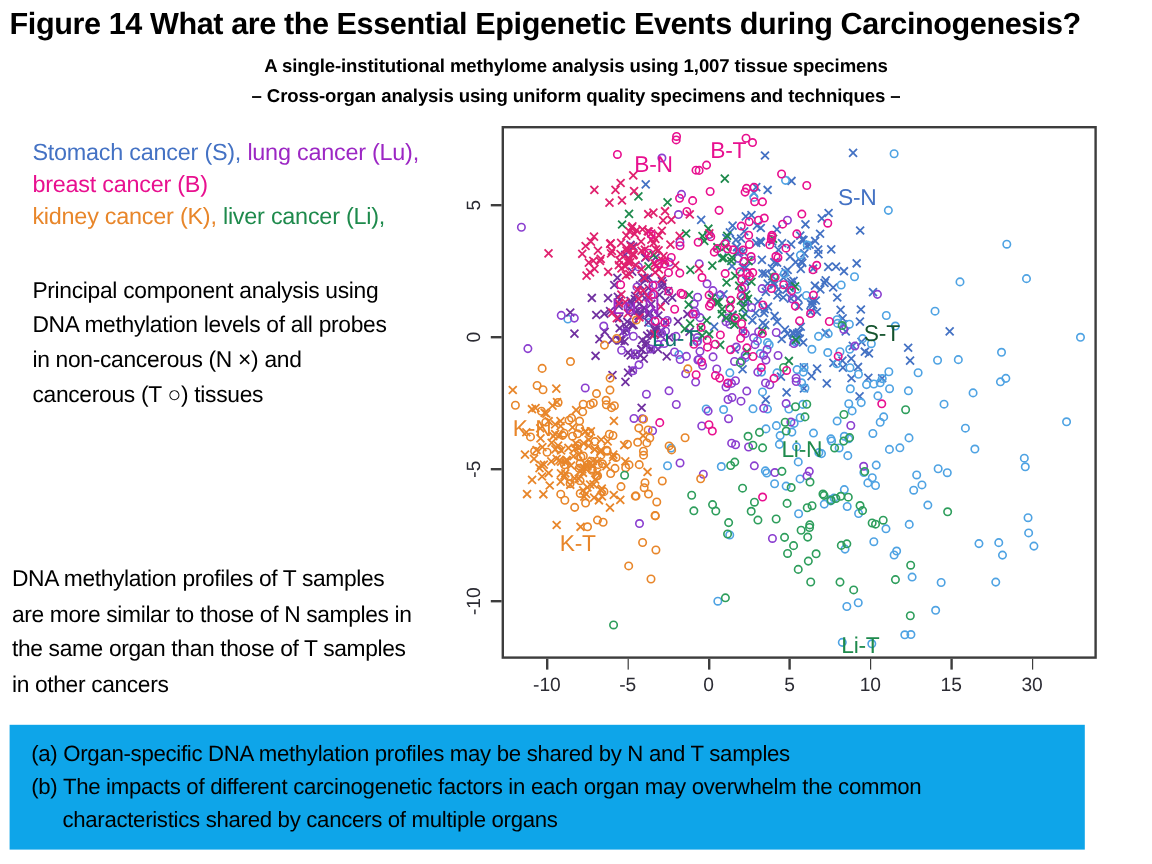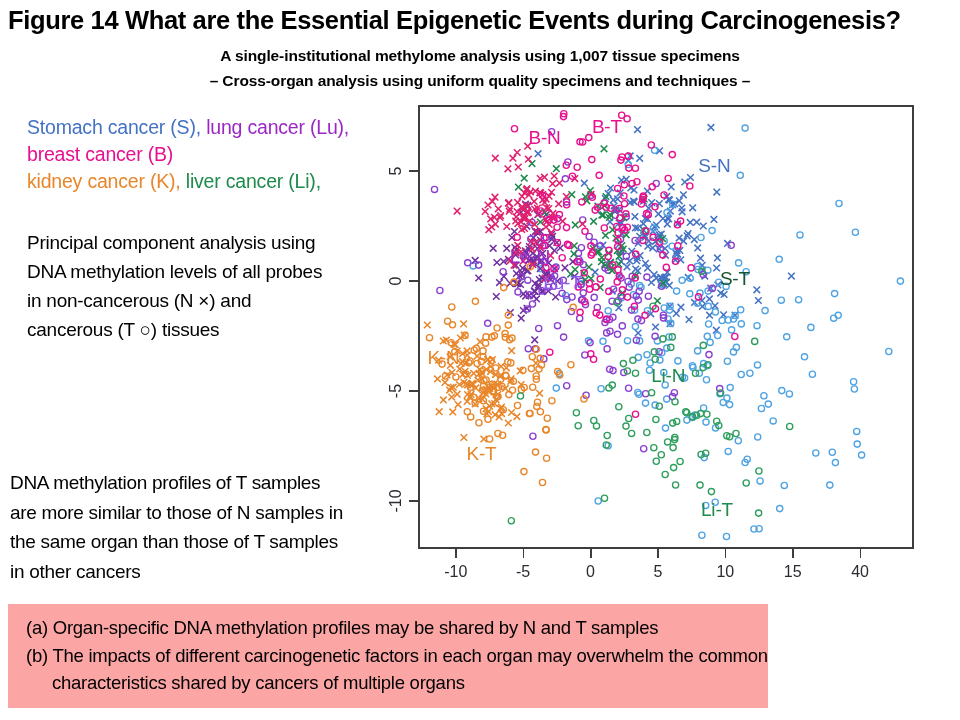--- a/index.html
+++ b/index.html
@@ -68,22 +68,22 @@
     white-space:nowrap;
   }
 
   .pt-label{
     position:absolute;font-size:19px;white-space:nowrap;
     letter-spacing:-0.2px;
   }
 
   
   #conclusion-box{
-    left:8px; top:604px; width:760px; height:104px;
-    background:#fca5a5; box-sizing:border-box;
+    left:8px; top:604px; width:896px; height:104px;
+    background:#0ea5e9; box-sizing:border-box;
     padding:10px 18px 0 18px;
   }
   #conclusion-box .ln{
     display:block;white-space:nowrap;
     font-size:18.5px;line-height:27.5px;letter-spacing:-0.25px;color:#000;
   }
   #conclusion-box .ln.indent{padding-left:26px;}
 </style>
 </head>
 <body>
@@ -1212,41 +1212,41 @@
       <div class="tick-lab" style="left:91.1304347826087px;top:458px;width:28px;text-align:center;">-5</div>
       <div class="tick-line" style="left:172.0217391304348px;top:444px;width:1.5px;height:9px;"></div>
       <div class="tick-lab" style="left:158.5217391304348px;top:458px;width:28px;text-align:center;">0</div>
       <div class="tick-line" style="left:239.41304347826087px;top:444px;width:1.5px;height:9px;"></div>
       <div class="tick-lab" style="left:225.91304347826087px;top:458px;width:28px;text-align:center;">5</div>
       <div class="tick-line" style="left:306.804347826087px;top:444px;width:1.5px;height:9px;"></div>
       <div class="tick-lab" style="left:293.304347826087px;top:458px;width:28px;text-align:center;">10</div>
       <div class="tick-line" style="left:374.19565217391306px;top:444px;width:1.5px;height:9px;"></div>
       <div class="tick-lab" style="left:360.69565217391306px;top:458px;width:28px;text-align:center;">15</div>
       <div class="tick-line" style="left:441.5869565217391px;top:444px;width:1.5px;height:9px;"></div>
-      <div class="tick-lab" style="left:428.0869565217391px;top:458px;width:28px;text-align:center;">40</div>
+      <div class="tick-lab" style="left:428.0869565217391px;top:458px;width:28px;text-align:center;">30</div>
       <div class="tick-line" style="left:-9px;top:65.44059405940595px;width:9px;height:1.5px;"></div>
       <div class="tick-lab tick-lab-y" style="left:-38px;top:56.94059405940595px;width:32px;text-align:center;">5</div>
       <div class="tick-line" style="left:-9px;top:175.34158415841586px;width:9px;height:1.5px;"></div>
       <div class="tick-lab tick-lab-y" style="left:-38px;top:166.84158415841586px;width:32px;text-align:center;">0</div>
       <div class="tick-line" style="left:-9px;top:285.24257425742576px;width:9px;height:1.5px;"></div>
       <div class="tick-lab tick-lab-y" style="left:-38px;top:276.74257425742576px;width:32px;text-align:center;">-5</div>
       <div class="tick-line" style="left:-9px;top:395.14356435643566px;width:9px;height:1.5px;"></div>
       <div class="tick-lab tick-lab-y" style="left:-38px;top:386.64356435643566px;width:32px;text-align:center;">-10</div>
     </div>
   <div id="anno-layer">
       <div class="pt-label" style="left:110.5px;top:22.1px;color:#E8108F;">B-N</div>
       <div class="pt-label" style="left:173.9px;top:11.1px;color:#E8108F;">B-T</div>
       <div class="pt-label" style="left:280.3px;top:49.5px;color:#4472C4;">S-N</div>
       <div class="pt-label" style="left:301.9px;top:162.7px;color:#14532d;">S-T</div>
       <div class="pt-label" style="left:91.7px;top:140.8px;color:#9C27C4;">Lu-N</div>
-      <div class="pt-label" style="left:125.3px;top:167.1px;color:#8b5cf6;">Lu-T</div>
+      <div class="pt-label" style="left:125.3px;top:167.1px;color:#0f766e;">Lu-T</div>
       <div class="pt-label" style="left:9.4px;top:241.9px;color:#E8862A;">K-N</div>
       <div class="pt-label" style="left:48.5px;top:337.5px;color:#E8862A;">K-T</div>
       <div class="pt-label" style="left:233.2px;top:259.5px;color:#1E8A4C;">Li-N</div>
-      <div class="pt-label" style="left:283.0px;top:394px;color:#1E8A4C;">Li-T</div>
+      <div class="pt-label" style="left:283.0px;top:423px;color:#1E8A4C;">Li-T</div>
     </div>
 </div>
 
 <div class="abs" id="conclusion-box">
   <span class="ln">(a) Organ-specific DNA methylation profiles may be shared by N and T samples</span>
   <span class="ln">(b) The impacts of different carcinogenetic factors in each organ may overwhelm the common</span>
   <span class="ln indent">characteristics shared by cancers of multiple organs</span>
 </div>
 
 </body></html>

